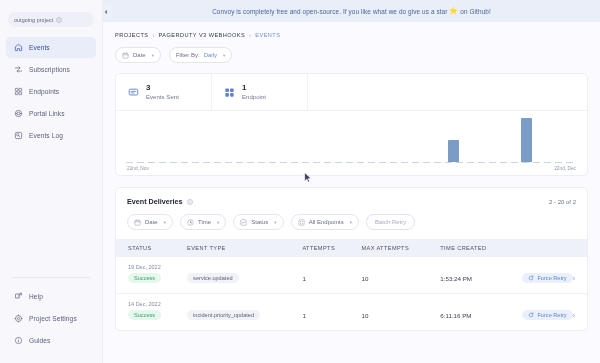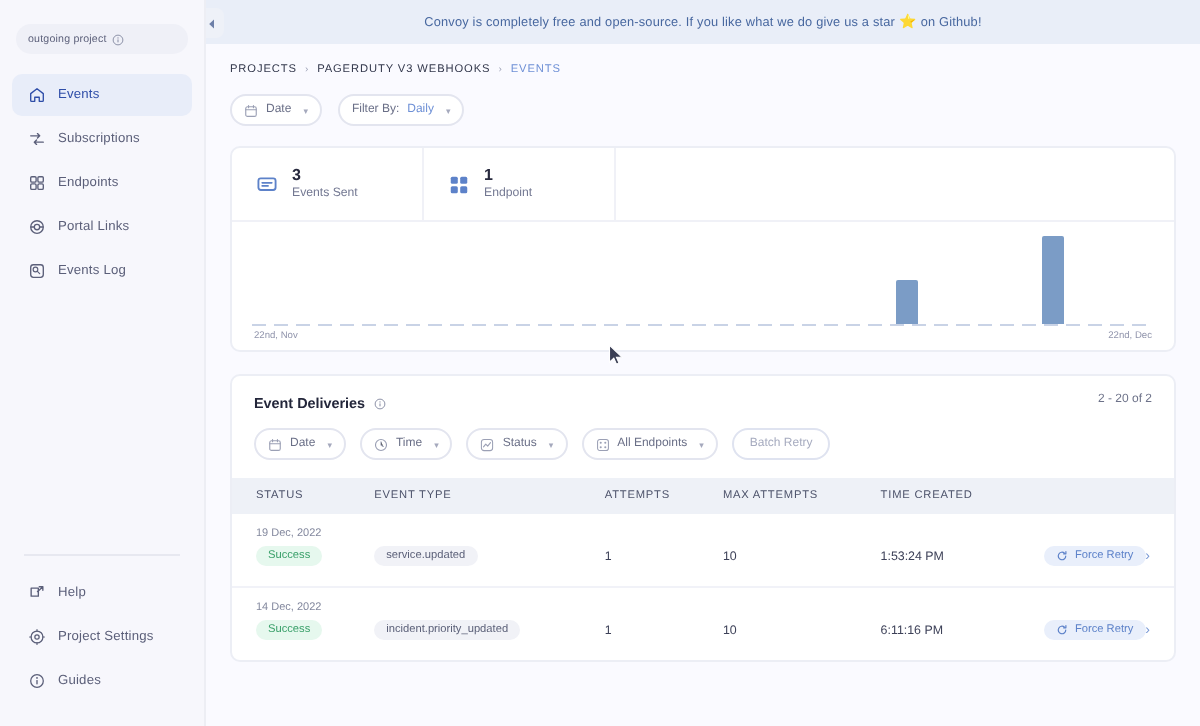--- a/index.html
+++ b/index.html
@@ -95,21 +95,21 @@
   .baseline {
     position: absolute; left: 0; right: 0; bottom: 0; height: 1px;
     background: repeating-linear-gradient(to right,#c9d3e6 0,#c9d3e6 7px,transparent 7px,transparent 11px);
   }
   .bar { position: absolute; bottom: 1px; width: 11px; background: #7b9cc6; border-radius: 1px 1px 0 0; }
   .axis-row { display: flex; justify-content: space-between; padding: 3px 1px 0 1px; }
   .axis-row span { font-size: 4.8px; color: #9195ac; }
 
   
   .deliv-card { background: #fff; border: 1px solid #eceef5; border-radius: 5px; overflow: hidden; }
-  .deliv-head { display: flex; align-items: flex-start; justify-content: space-between; padding: 9px 11px 8px 11px; }
+  .deliv-head { display: flex; align-items: center; justify-content: space-between; padding: 9px 11px 8px 11px; }
   .deliv-title { display: flex; align-items: center; gap: 4px; font-size: 7.2px; font-weight: bold; color: #23263a; }
   .pager { font-size: 6px; color: #6d7289; }
   .deliv-filters { display: flex; gap: 7px; padding: 0 11px 9px 11px; }
   .ghost-btn {
     height: 16px; border: 1px solid #dfe3f0; border-radius: 8px; background: #fff;
     display: flex; align-items: center; padding: 0 8px;
     font-size: 6px; color: #a6abbf;
   }
 
   table.tbl { width: 100%; border-collapse: collapse; }

